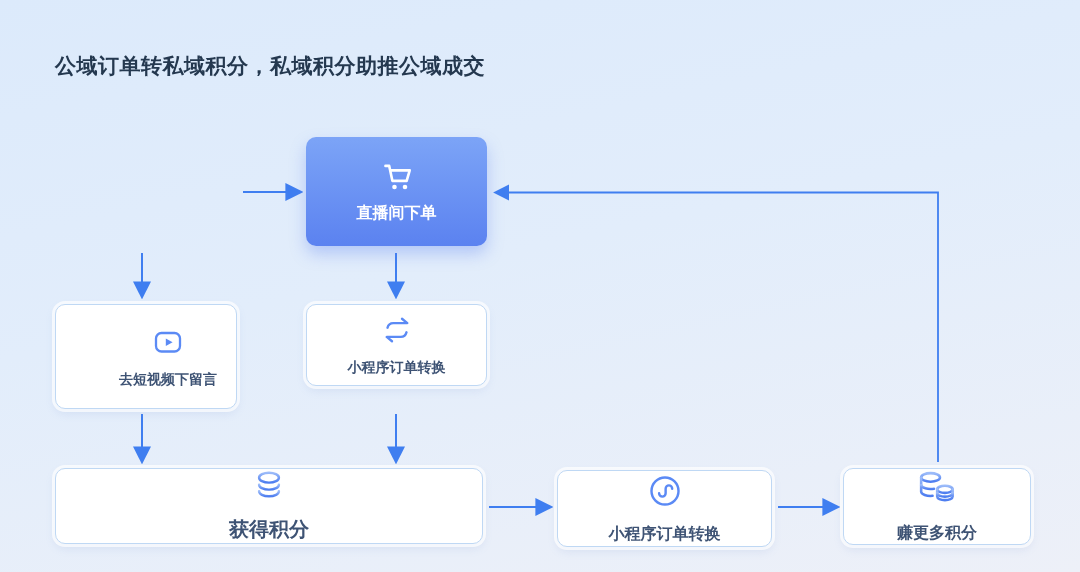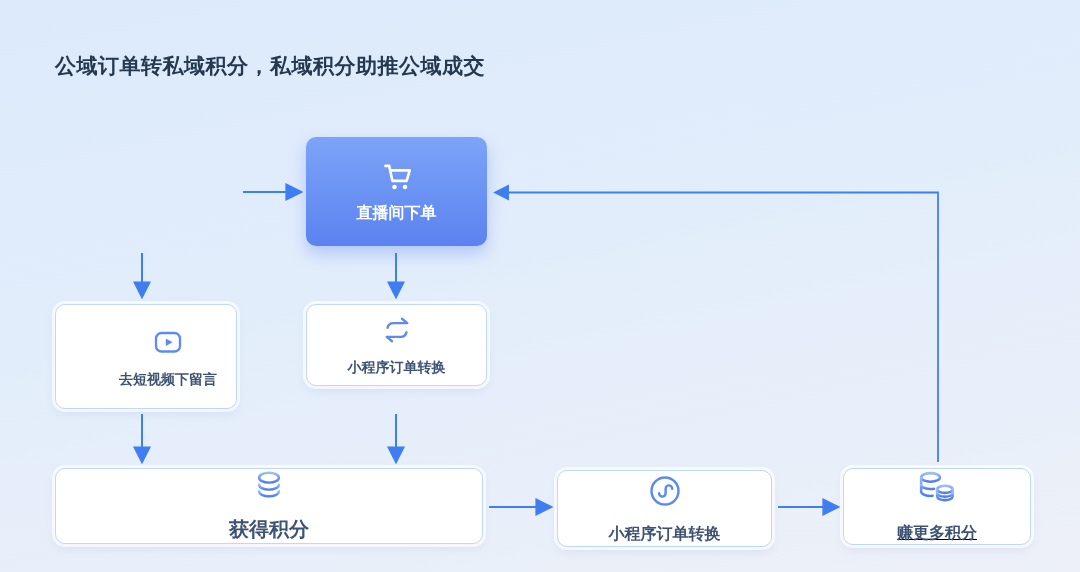--- a/index.html
+++ b/index.html
@@ -34,21 +34,21 @@
     left:306px;top:137px;width:181px;height:109px;gap:4px;
     background:linear-gradient(180deg,#7CA4F7 0%,#5B82F0 100%);
     border:none;border-radius:10px;
     box-shadow:0 8px 16px rgba(91,130,240,.35);
   }
   .node-live .label{color:#FFFFFF;font-size:16px;font-weight:bold;}
   .node-video{left:55px;top:304px;width:182px;height:105px;gap:10px;padding-left:44px;}
   .node-convert{left:306px;top:304px;width:181px;height:82px;gap:10px;}
   .node-points{left:55px;top:468px;width:428px;height:76px;}
   .node-redeem{left:557px;top:470px;width:215px;height:77px;}
-  .node-more{left:843px;top:468px;width:188px;height:77px;text-decoration:underline;}
+  .node-more{left:843px;top:468px;width:188px;height:77px;}
   .icon{display:block;}
   .arrows{position:absolute;left:0;top:0;width:1080px;height:572px;pointer-events:none;}
 </style>
 </head>
 <body>
 
 <div class="canvas">
 
   <div class="title">公域订单转私域积分，私域积分助推公域成交</div>
 

